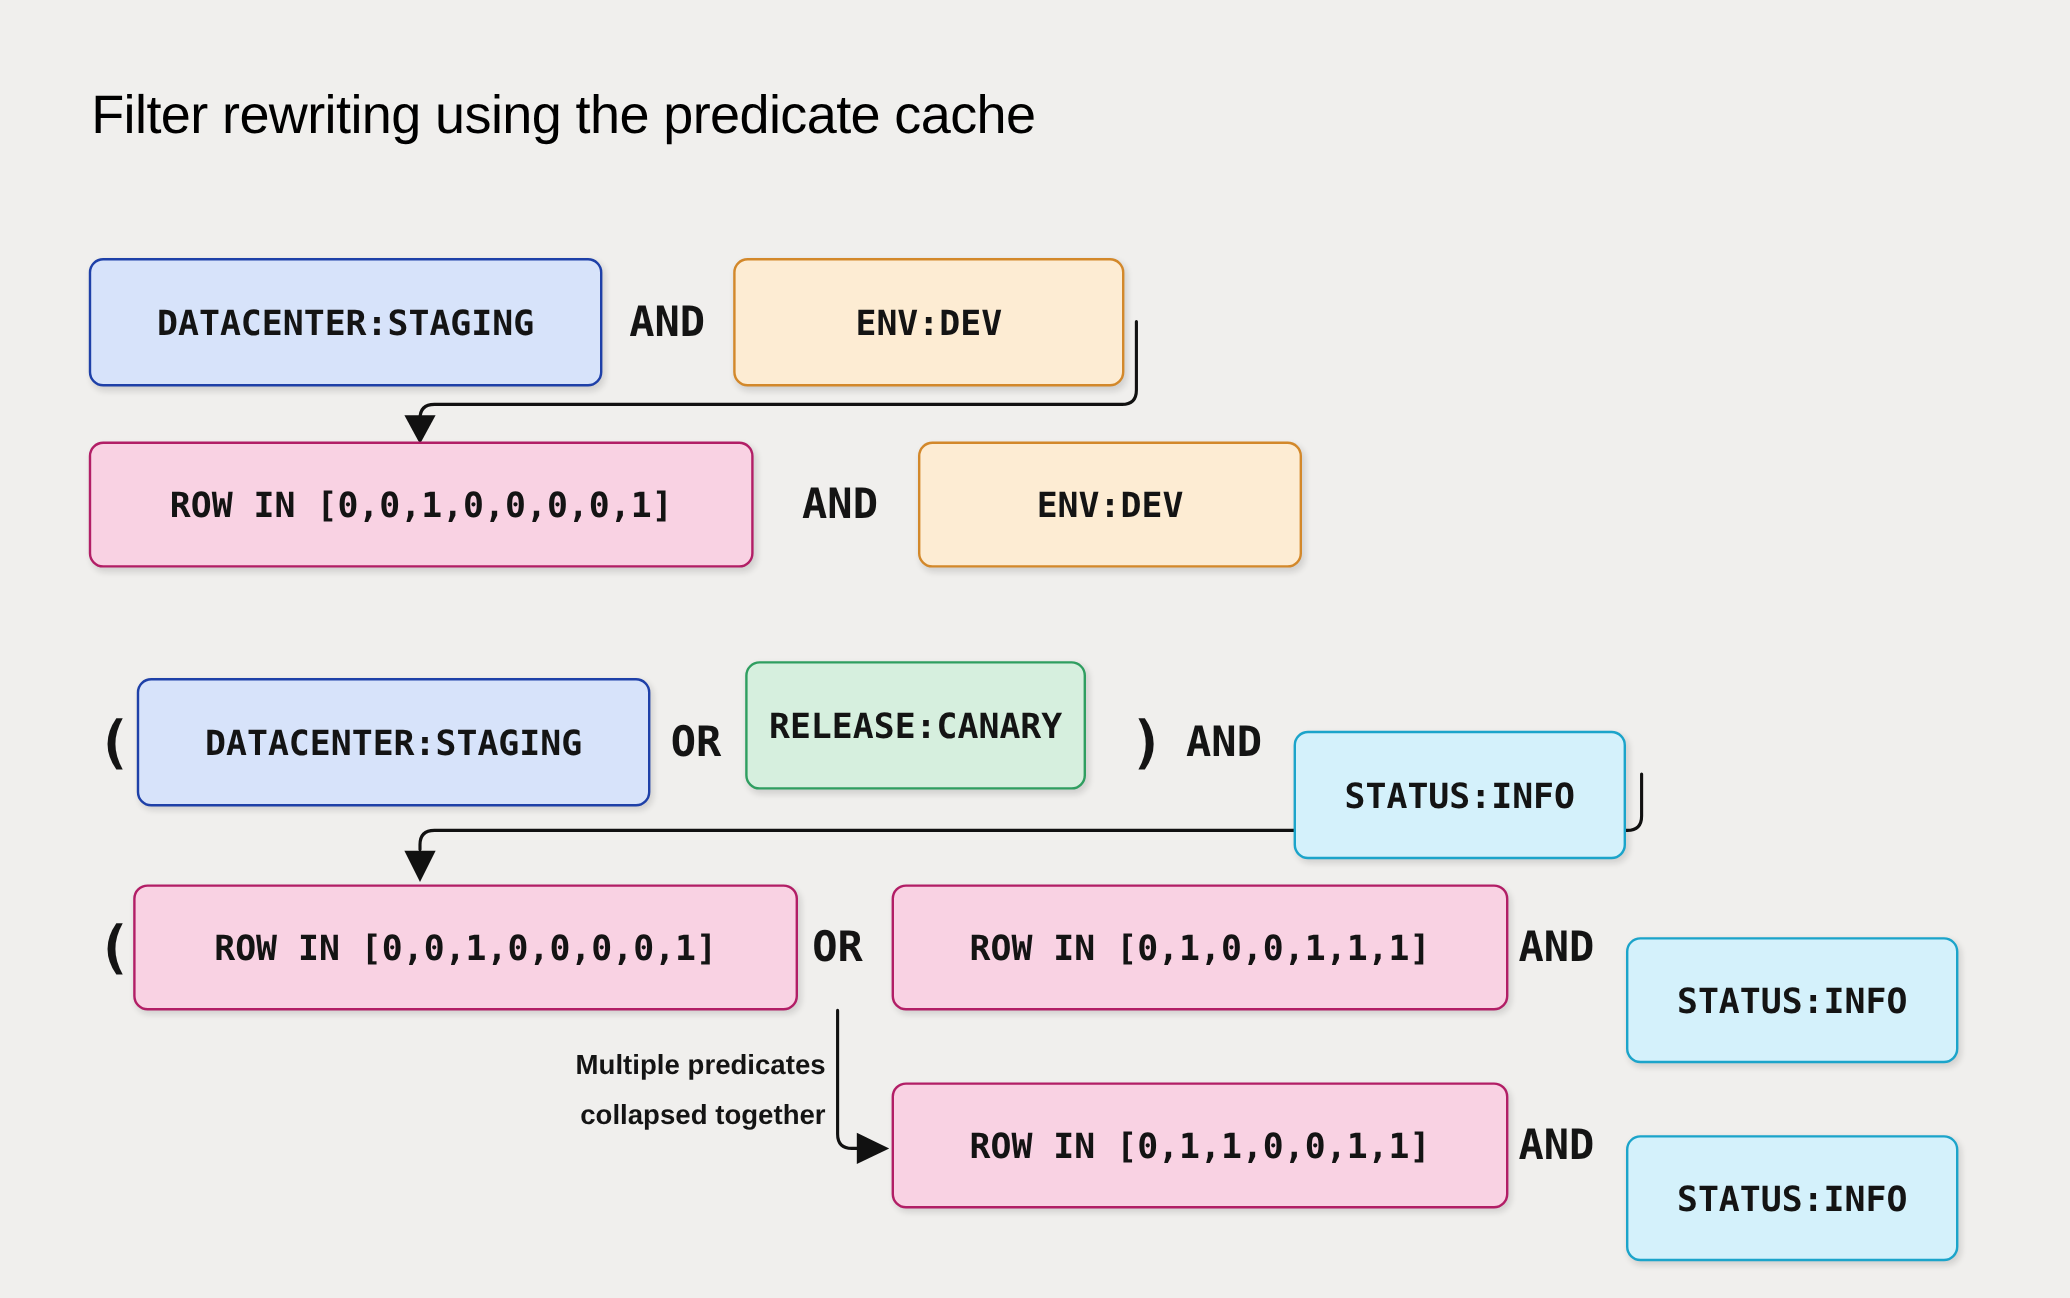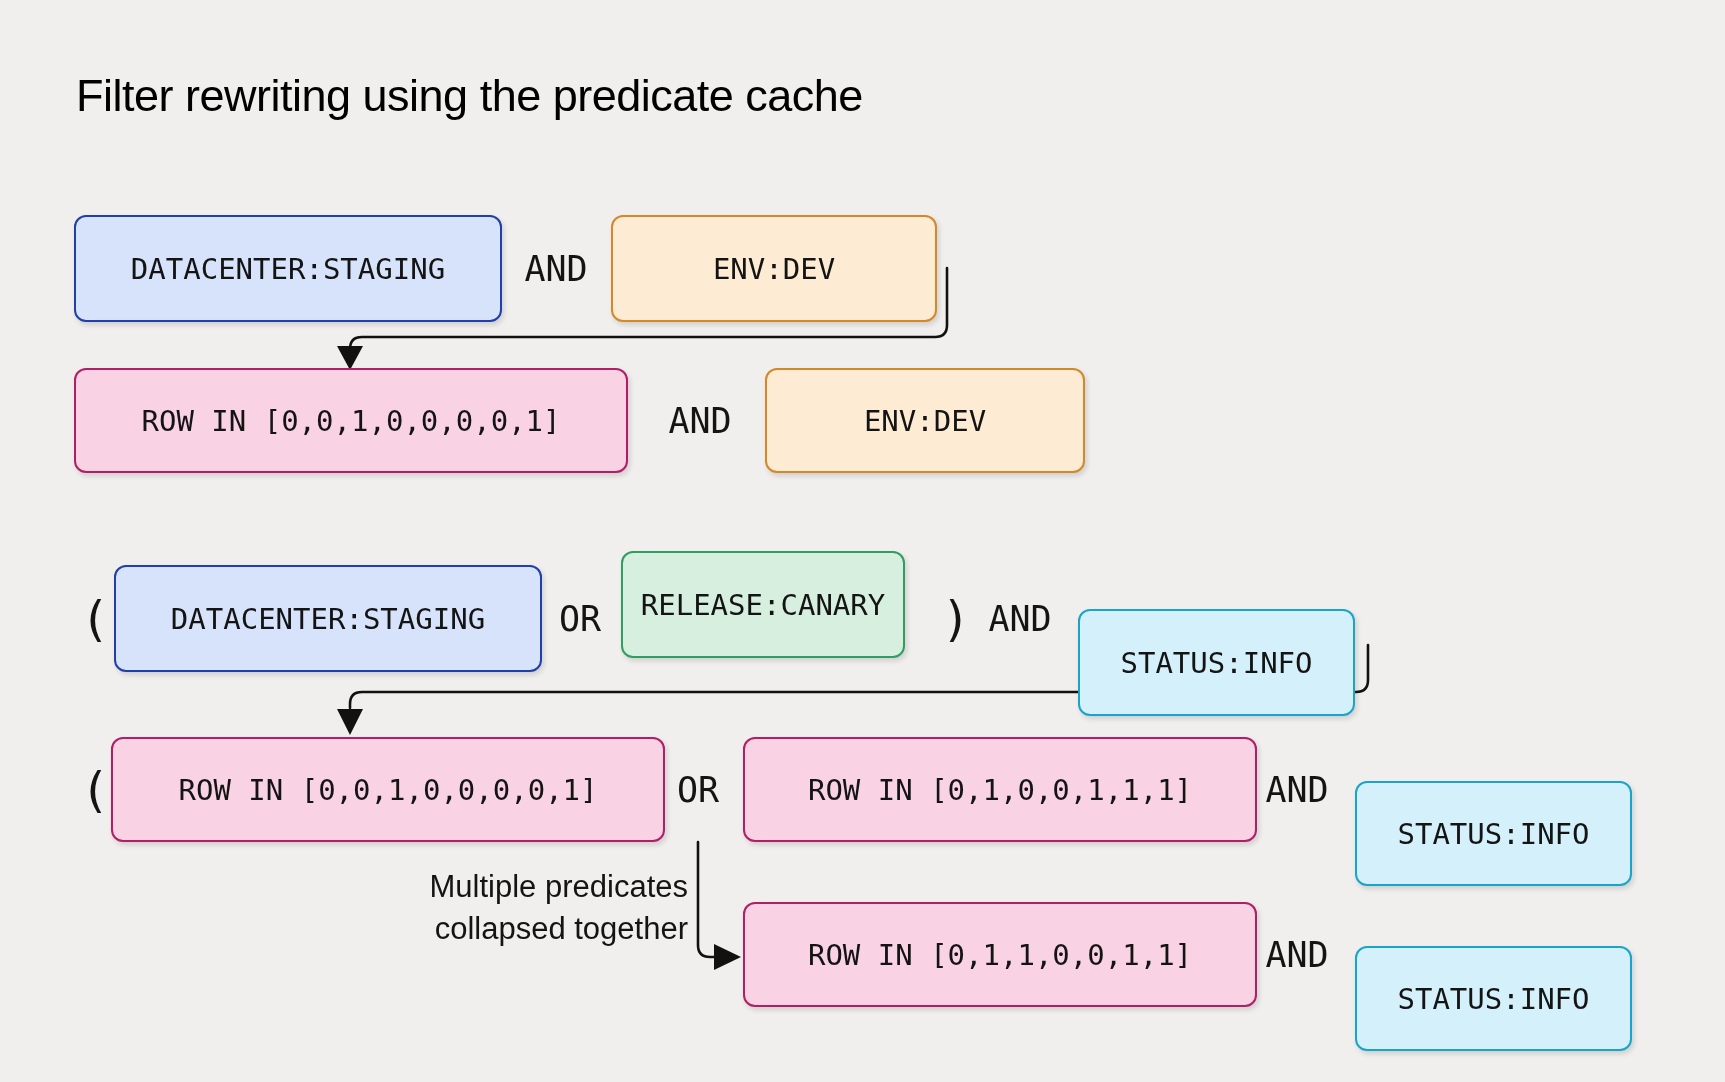--- a/index.html
+++ b/index.html
@@ -52,37 +52,37 @@
   }
   .op { font-size: 35px; }
   .paren { font-size: 48px; font-weight: 400; }
   #connectors {
     position: absolute;
     left: 0; top: 0;
     width: 1725px; height: 1082px;
     z-index: 1;
     pointer-events: none;
   }
-  .pbox, .op, .paren, #annotation { z-index: 2; }
+  .pbox, .op, .paren, #annotation { z-index: 2; font-weight: bold; }
   #connectors path {
     fill: none;
     stroke: var(--connector);
     stroke-width: 2.6;
     stroke-linecap: round;
     stroke-linejoin: round;
   }
   #connectors polygon { fill: var(--connector); }
   #annotation {
     position: absolute;
     left: 288px;
     top: 866px;
     width: 400px;
     text-align: right;
     font-family: "Liberation Sans", sans-serif;
-    font-size: 31px;
+    font-size: 23px;
     line-height: 42px;
     color: #141414;
   }
 </style>
 </head>
 <body>
 
 <div id="canvas">
 
   <div id="title">Filter rewriting using the predicate cache</div>

